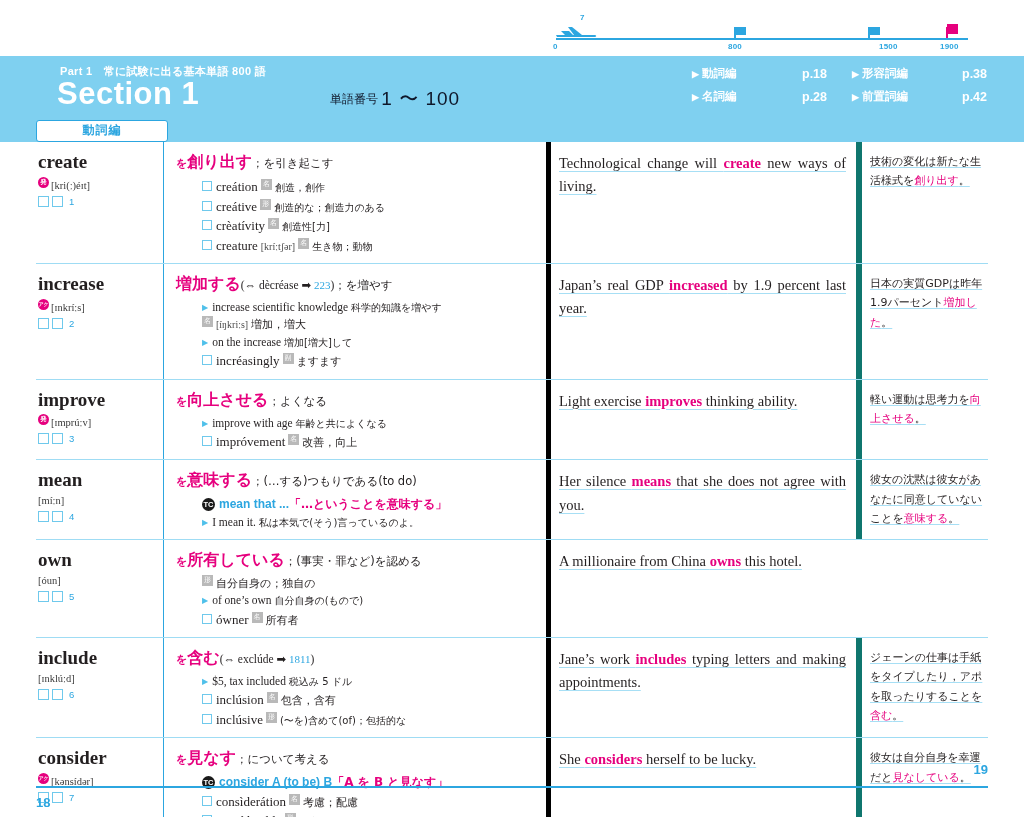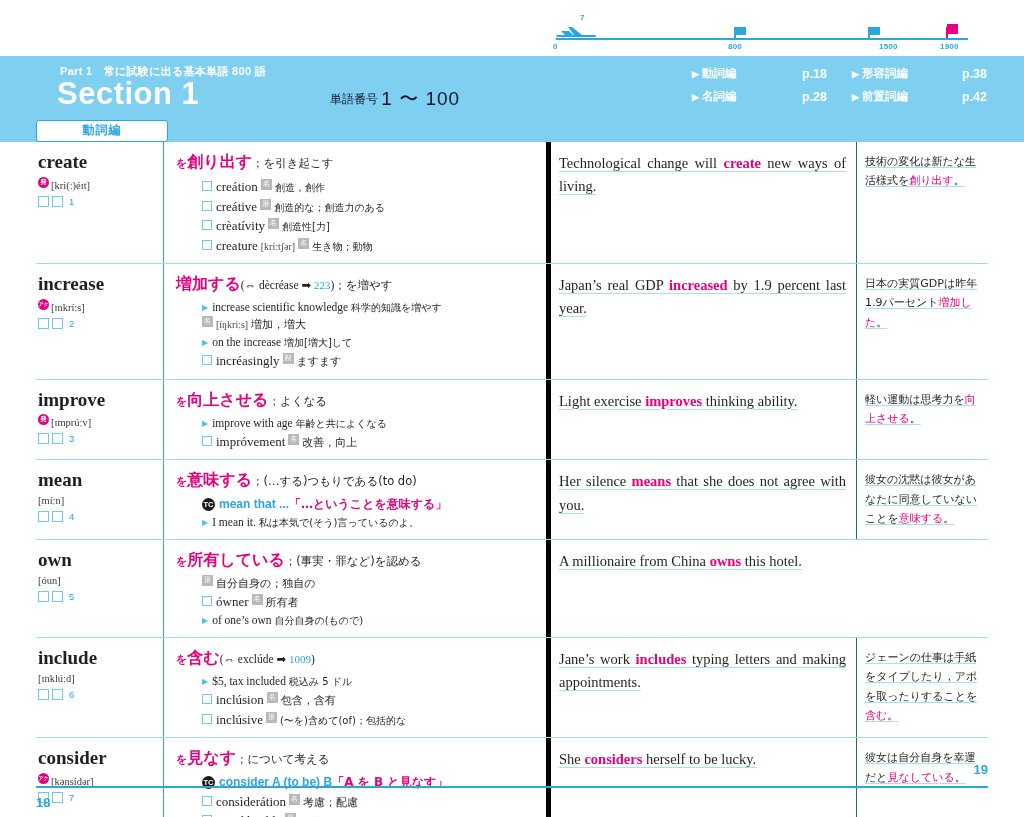--- a/index.html
+++ b/index.html
@@ -45,21 +45,21 @@
   .cat-tab span{display:block;text-align:center;line-height:18px;color:#2ca6e0;
       font-family:"Liberation Sans",sans-serif;font-weight:bold;font-size:12px;letter-spacing:1px;}
 
   
   .table{position:absolute;left:36px;top:142px;width:952px;border-top:none;}
   .row{display:flex;border-bottom:1px solid #9fdcf4;}
   .row:last-child{border-bottom:1.6px solid #2ca6e0;}
   .c-word{width:128px;flex:0 0 128px;padding:10px 4px 8px 2px;border-right:1.4px solid #2ca6e0;box-sizing:border-box;}
   .c-def{width:382px;flex:0 0 382px;padding:10px 8px 8px 12px;box-sizing:border-box;}
   .c-sent{width:310px;flex:0 0 310px;padding:10px 10px 8px 8px;border-left:5px solid #000000;box-sizing:border-box;}
-  .c-jp{width:132px;flex:0 0 132px;padding:10px 2px 8px 8px;border-left:1px solid #0f766e;box-sizing:border-box;}
+  .c-jp{width:132px;flex:0 0 132px;padding:10px 2px 8px 8px;border-left:6px solid #0f766e;box-sizing:border-box;}
 
   
   .headword{font-size:19px;font-weight:bold;letter-spacing:0px;line-height:1.1;}
   .phon-line{margin-top:4px;font-size:10.5px;color:#3a3a3a;white-space:nowrap;}
   .badge{display:inline-block;width:11px;height:11px;border-radius:50%;background:#e6007e;color:#fff;
       font-family:"DejaVu Sans",sans-serif;font-size:6.5px;line-height:11px;text-align:center;
       vertical-align:1px;margin-right:2px;font-weight:bold;overflow:hidden;}
   .chk-line{margin-top:5px;display:flex;align-items:center;gap:3px;}
   .chk{width:9px;height:9px;border:1.2px solid #6fc9ec;display:inline-block;}
   .wnum{margin-left:3px;font-size:9.5px;color:#2ca6e0;font-family:"Liberation Sans",sans-serif;}
@@ -285,43 +285,43 @@
         <div class="chk-line">
           <span class="chk"></span>
           <span class="chk"></span>
           <span class="wnum">5</span>
         </div>
       </div>
       <div class="c-def">
         <div class="maindef"><span class="wo">を</span><span class="pink">所有している</span><span class="small">；(事実・罪など)を認める</span></div>
         <div class="sublist">
           <div class="sub"><span class="pos" style="margin-left:0;">形</span><span class="jp11">自分自身の；独自の</span></div>
+          <div class="sub"><span class="tri-b">▶</span><span class="ex">of one’s own</span> <span class="jp">自分自身の(もので)</span></div>
           <div class="sub"><span class="sq"></span><span class="derv">ówner</span><span class="pos">名</span><span class="jp11">所有者</span></div>
-          <div class="sub"><span class="tri-b">▶</span><span class="ex">of one’s own</span> <span class="jp">自分自身の(もので)</span></div>
         </div>
       </div>
       <div class="c-sent">
         <div class="sent"><span>A millionaire from China </span><b>owns</b><span> this hotel.</span></div>
       </div>
     </div>
 
     <div class="row">
       <div class="c-word">
         <div class="headword">include</div>
         <div class="phon-line">
           <span>[ɪnklúːd]</span>
         </div>
         <div class="chk-line">
           <span class="chk"></span>
           <span class="chk"></span>
           <span class="wnum">6</span>
         </div>
       </div>
       <div class="c-def">
-        <div class="maindef"><span class="wo">を</span><span class="pink">含む</span><span class="small ser">(⇔ exclúde ➡ <span class="ref">1009</span>)</span></div>
+        <div class="maindef"><span class="wo">を</span><span class="pink">含む</span><span class="small ser">(⇔ exclúde ➡ <span class="ref">1811</span>)</span></div>
         <div class="sublist">
           <div class="sub"><span class="tri-b">▶</span><span class="ex">$5, tax included</span> <span class="jp">税込み 5 ドル</span></div>
           <div class="sub"><span class="sq"></span><span class="derv">inclúsion</span><span class="pos">名</span><span class="jp11">包含，含有</span></div>
           <div class="sub"><span class="sq"></span><span class="derv">inclúsive</span><span class="pos">形</span><span class="jp">(〜を)含めて(of)；包括的な</span></div>
         </div>
       </div>
       <div class="c-sent">
         <div class="sent"><span>Jane’s work </span><b>includes</b><span> typing letters and making appointments.</span></div>
       </div>
       <div class="c-jp">

